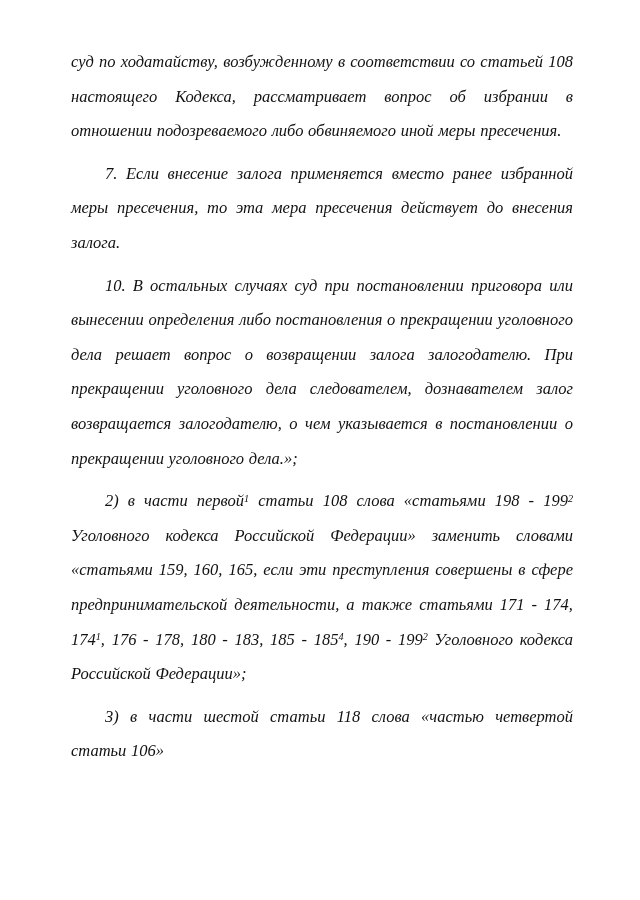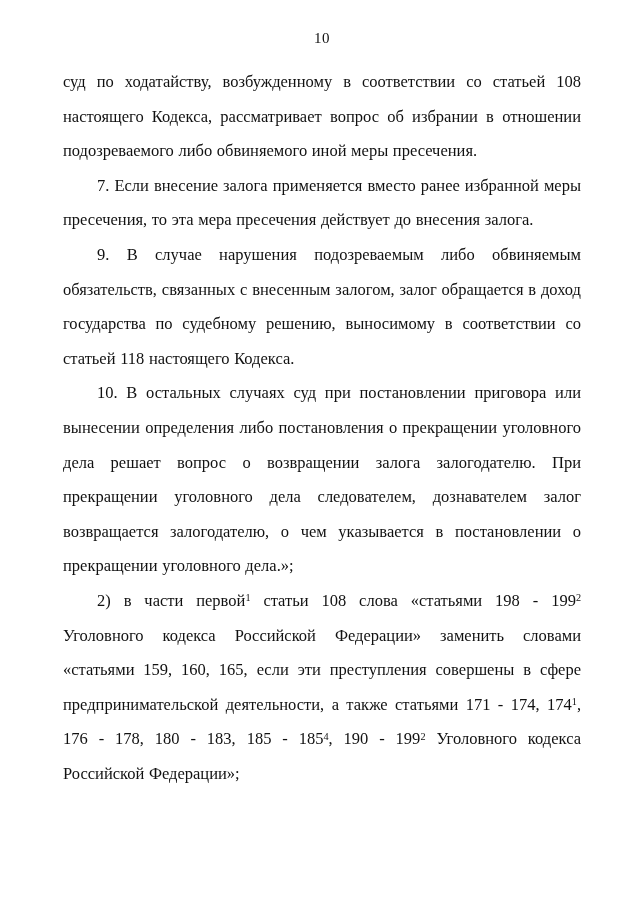--- a/index.html
+++ b/index.html
@@ -24,43 +24,43 @@
   .page-number {
     text-align: center;
     font-size: 15px;
     line-height: 20px;
     letter-spacing: 0.5px;
   }
   .content {
     margin-top: 17px;
   }
   .content p {
-    margin: 0;
+    margin: 8px;
     font-size: 16.5px;
     line-height: 34.6px;
     text-align: justify;
     text-indent: 34px;
     word-spacing: 0.5px;
+    font-style: italic;
   }
   .content p.no-indent {
     text-indent: 0;
   }
   .content sup {
     font-size: 0.62em;
     line-height: 0;
     position: relative;
     vertical-align: baseline;
     top: -0.45em;
   }
 </style>
 </head>
 <body>
 
 <div class="page">
-  <div class="page-number">10</div>
   <div class="content">
       <p class="no-indent"><span>суд по ходатайству, возбужденному в соответствии со статьей 108 настоящего Кодекса, рассматривает вопрос об избрании в отношении подозреваемого либо обвиняемого иной меры пресечения.</span></p>
       <p><span>7. Если внесение залога применяется вместо ранее избранной меры пресечения, то эта мера пресечения действует до внесения залога.</span></p>
-      <p><span>9. В случае нарушения подозреваемым либо обвиняемым обязательств, связанных с внесенным залогом, залог обращается в доход государства по судебному решению, выносимому в соответствии со статьей 118 настоящего Кодекса.</span></p>
       <p><span>10. В остальных случаях суд при постановлении приговора или вынесении определения либо постановления о прекращении уголовного дела решает вопрос о возвращении залога залогодателю. При прекращении уголовного дела следователем, дознавателем залог возвращается залогодателю, о чем указывается в постановлении о прекращении уголовного дела.»;</span></p>
       <p><span>2) в части первой</span><sup>1</sup><span> статьи 108 слова «статьями 198 - 199</span><sup>2</sup><span> Уголовного кодекса Российской Федерации» заменить словами «статьями 159, 160, 165, если эти преступления совершены в сфере предпринимательской деятельности, а также статьями 171 - 174, 174</span><sup>1</sup><span>, 176 - 178, 180 - 183, 185 - 185</span><sup>4</sup><span>, 190 - 199</span><sup>2</sup><span> Уголовного кодекса Российской Федерации»;</span></p>
+      <p><span>3) в части шестой статьи 118 слова «частью четвертой статьи 106»</span></p>
     </div>
 </div>
 
 </body></html>

